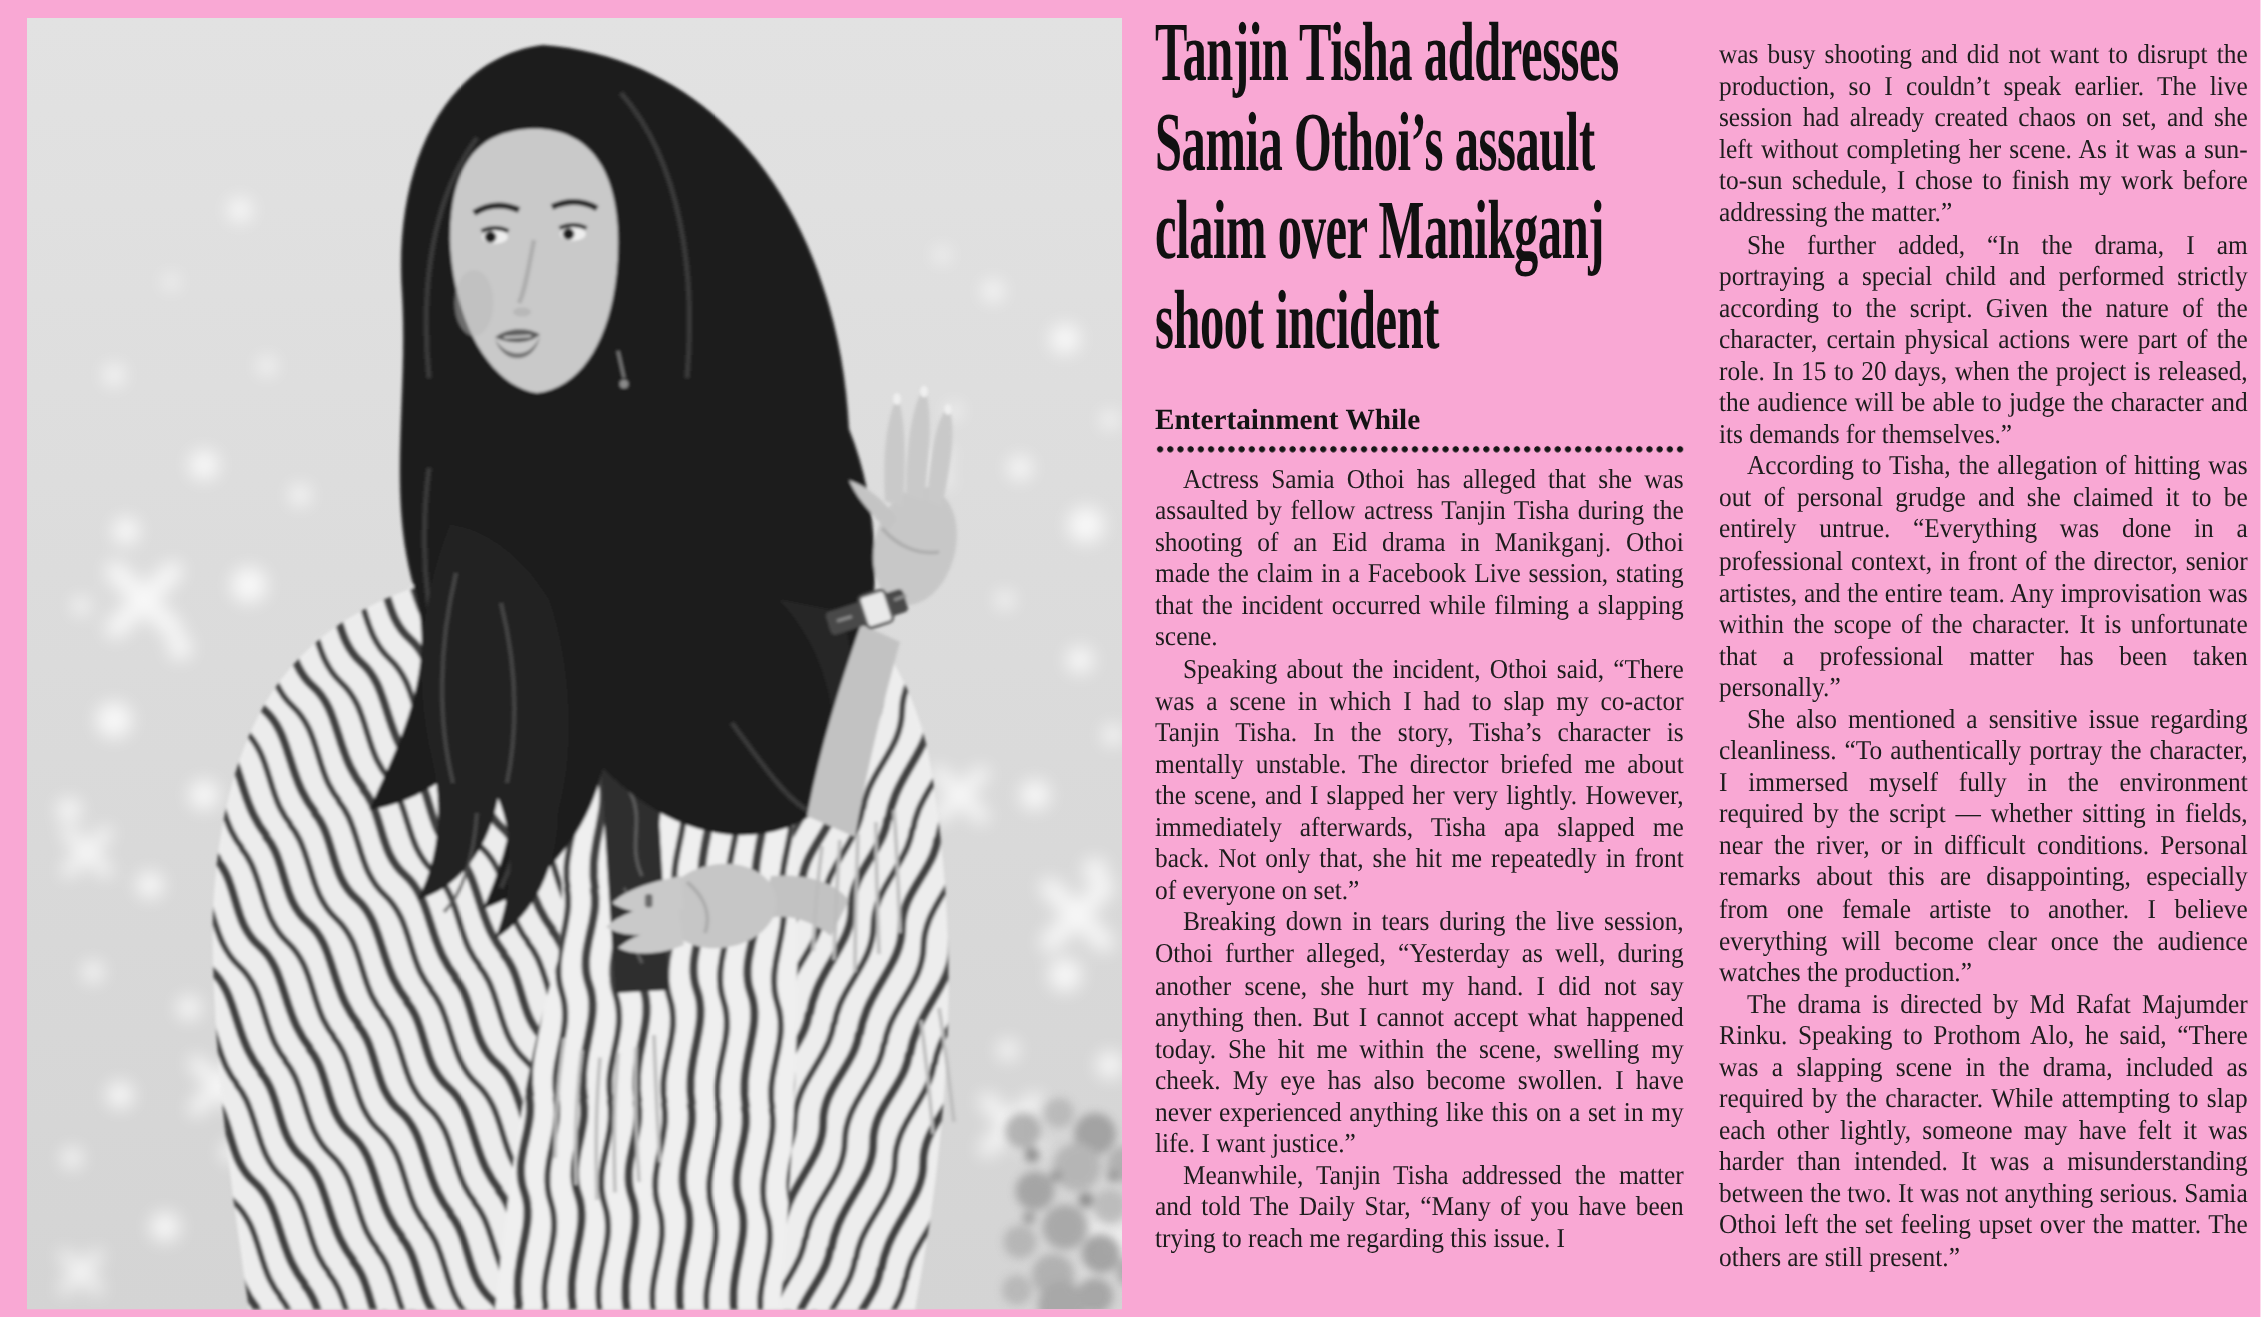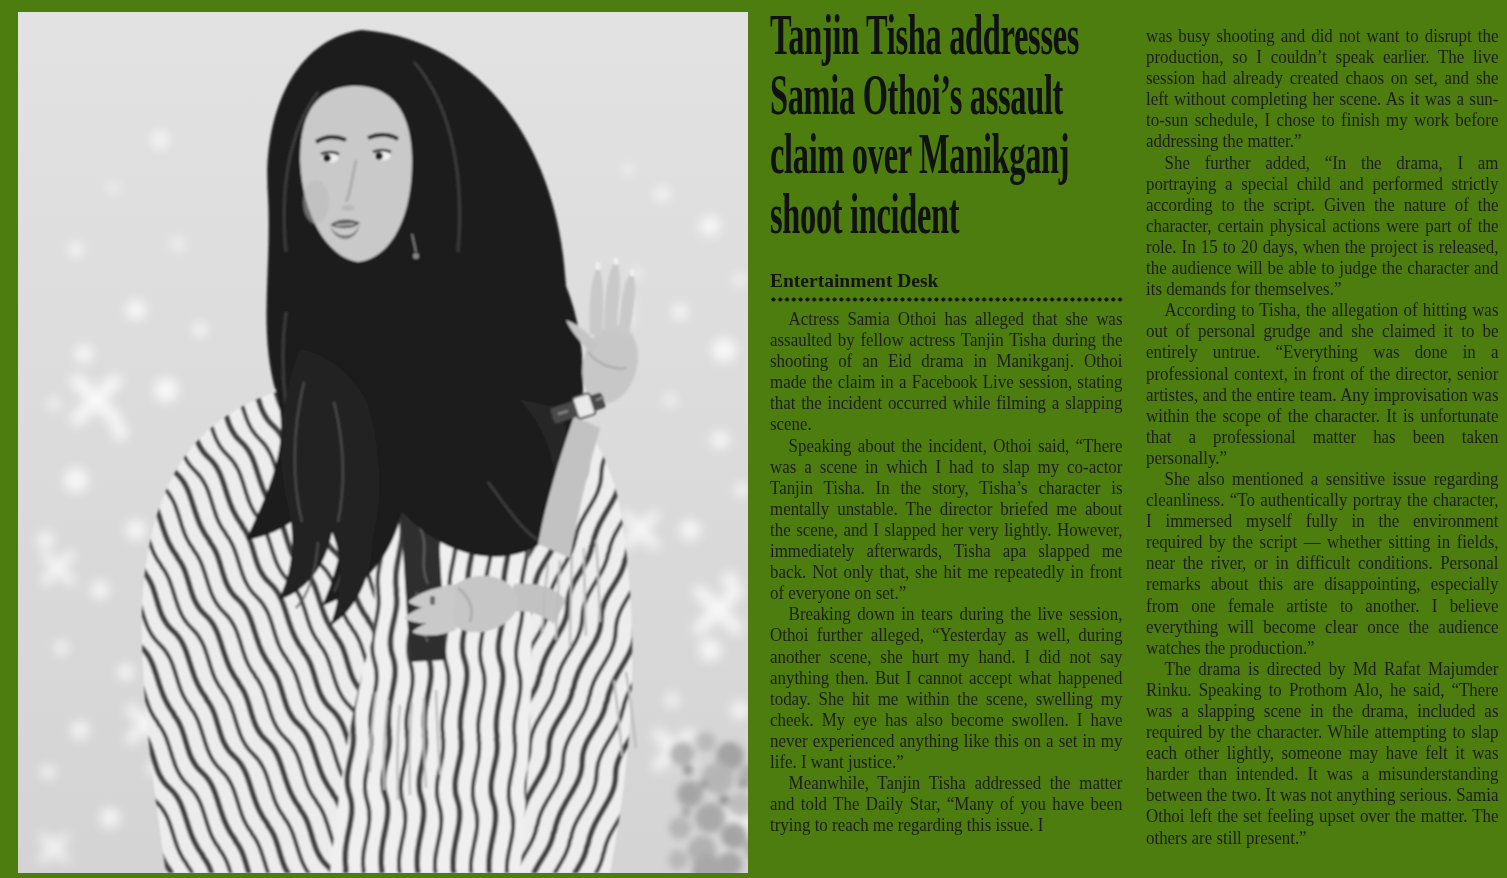--- a/index.html
+++ b/index.html
@@ -1,16 +1,16 @@
 <!DOCTYPE html>
 <html><head>
 <meta charset="utf-8">
 <style>
   html,body{margin:0;padding:0;background:#ffffff;}
-  .page{position:relative;width:1507px;height:878px;background:#4d7c0f;overflow:hidden;
+  .page{position:relative;width:1507px;height:878px;background:#f9a8d4;overflow:hidden;
         font-family:"Liberation Serif", serif;color:#1a1a1a;}
   .photo{position:absolute;left:18px;top:12px;width:730px;height:861px;margin:0;}
   .photo svg{display:block;width:100%;height:100%;}
   .headline{position:absolute;left:770px;top:6px;width:612px;margin:0;
             transform:scaleX(0.578);transform-origin:left top;
             font-family:"Liberation Serif", serif;font-weight:700;font-size:56px;
             line-height:59.5px;color:#111;letter-spacing:-0.5px;}
   .headline div{white-space:nowrap;}
   .byline{position:absolute;left:770px;top:270px;font-weight:700;font-size:19.5px;color:#141414;}
   .dotted-rule{position:absolute;left:770px;top:296px;width:353px;height:7px;
@@ -266,21 +266,21 @@
     </svg>
   </figure>
 
   <h1 class="headline">
       <div>Tanjin Tisha addresses</div>
       <div>Samia Othoi’s assault</div>
       <div>claim over Manikganj</div>
       <div>shoot incident</div>
     </h1>
 
-  <span class="byline">Entertainment Desk</span>
+  <span class="byline">Entertainment While</span>
   <div class="dotted-rule"></div>
 
   <div class="col col1">
       <p class="indent">Actress Samia Othoi has alleged that she was assaulted by fellow actress Tanjin Tisha during the shooting of an Eid drama in Manikganj. Othoi made the claim in a Facebook Live session, stating that the incident occurred while filming a slapping scene.</p>
       <p class="indent">Speaking about the incident, Othoi said, “There was a scene in which I had to slap my co-actor Tanjin Tisha. In the story, Tisha’s character is mentally unstable. The director briefed me about the scene, and I slapped her very lightly. However, immediately afterwards, Tisha apa slapped me back. Not only that, she hit me repeatedly in front of everyone on set.”</p>
       <p class="indent">Breaking down in tears during the live session, Othoi further alleged, “Yesterday as well, during another scene, she hurt my hand. I did not say anything then. But I cannot accept what happened today. She hit me within the scene, swelling my cheek. My eye has also become swollen. I have never experienced anything like this on a set in my life. I want justice.”</p>
       <p class="indent">Meanwhile, Tanjin Tisha addressed the matter and told The Daily Star, “Many of you have been trying to reach me regarding this issue. I</p>
     </div>
   <div class="col col2">
       <p>was busy shooting and did not want to disrupt the production, so I couldn’t speak earlier. The live session had already created chaos on set, and she left without completing her scene. As it was a sun-to-sun schedule, I chose to finish my work before addressing the matter.”</p>

